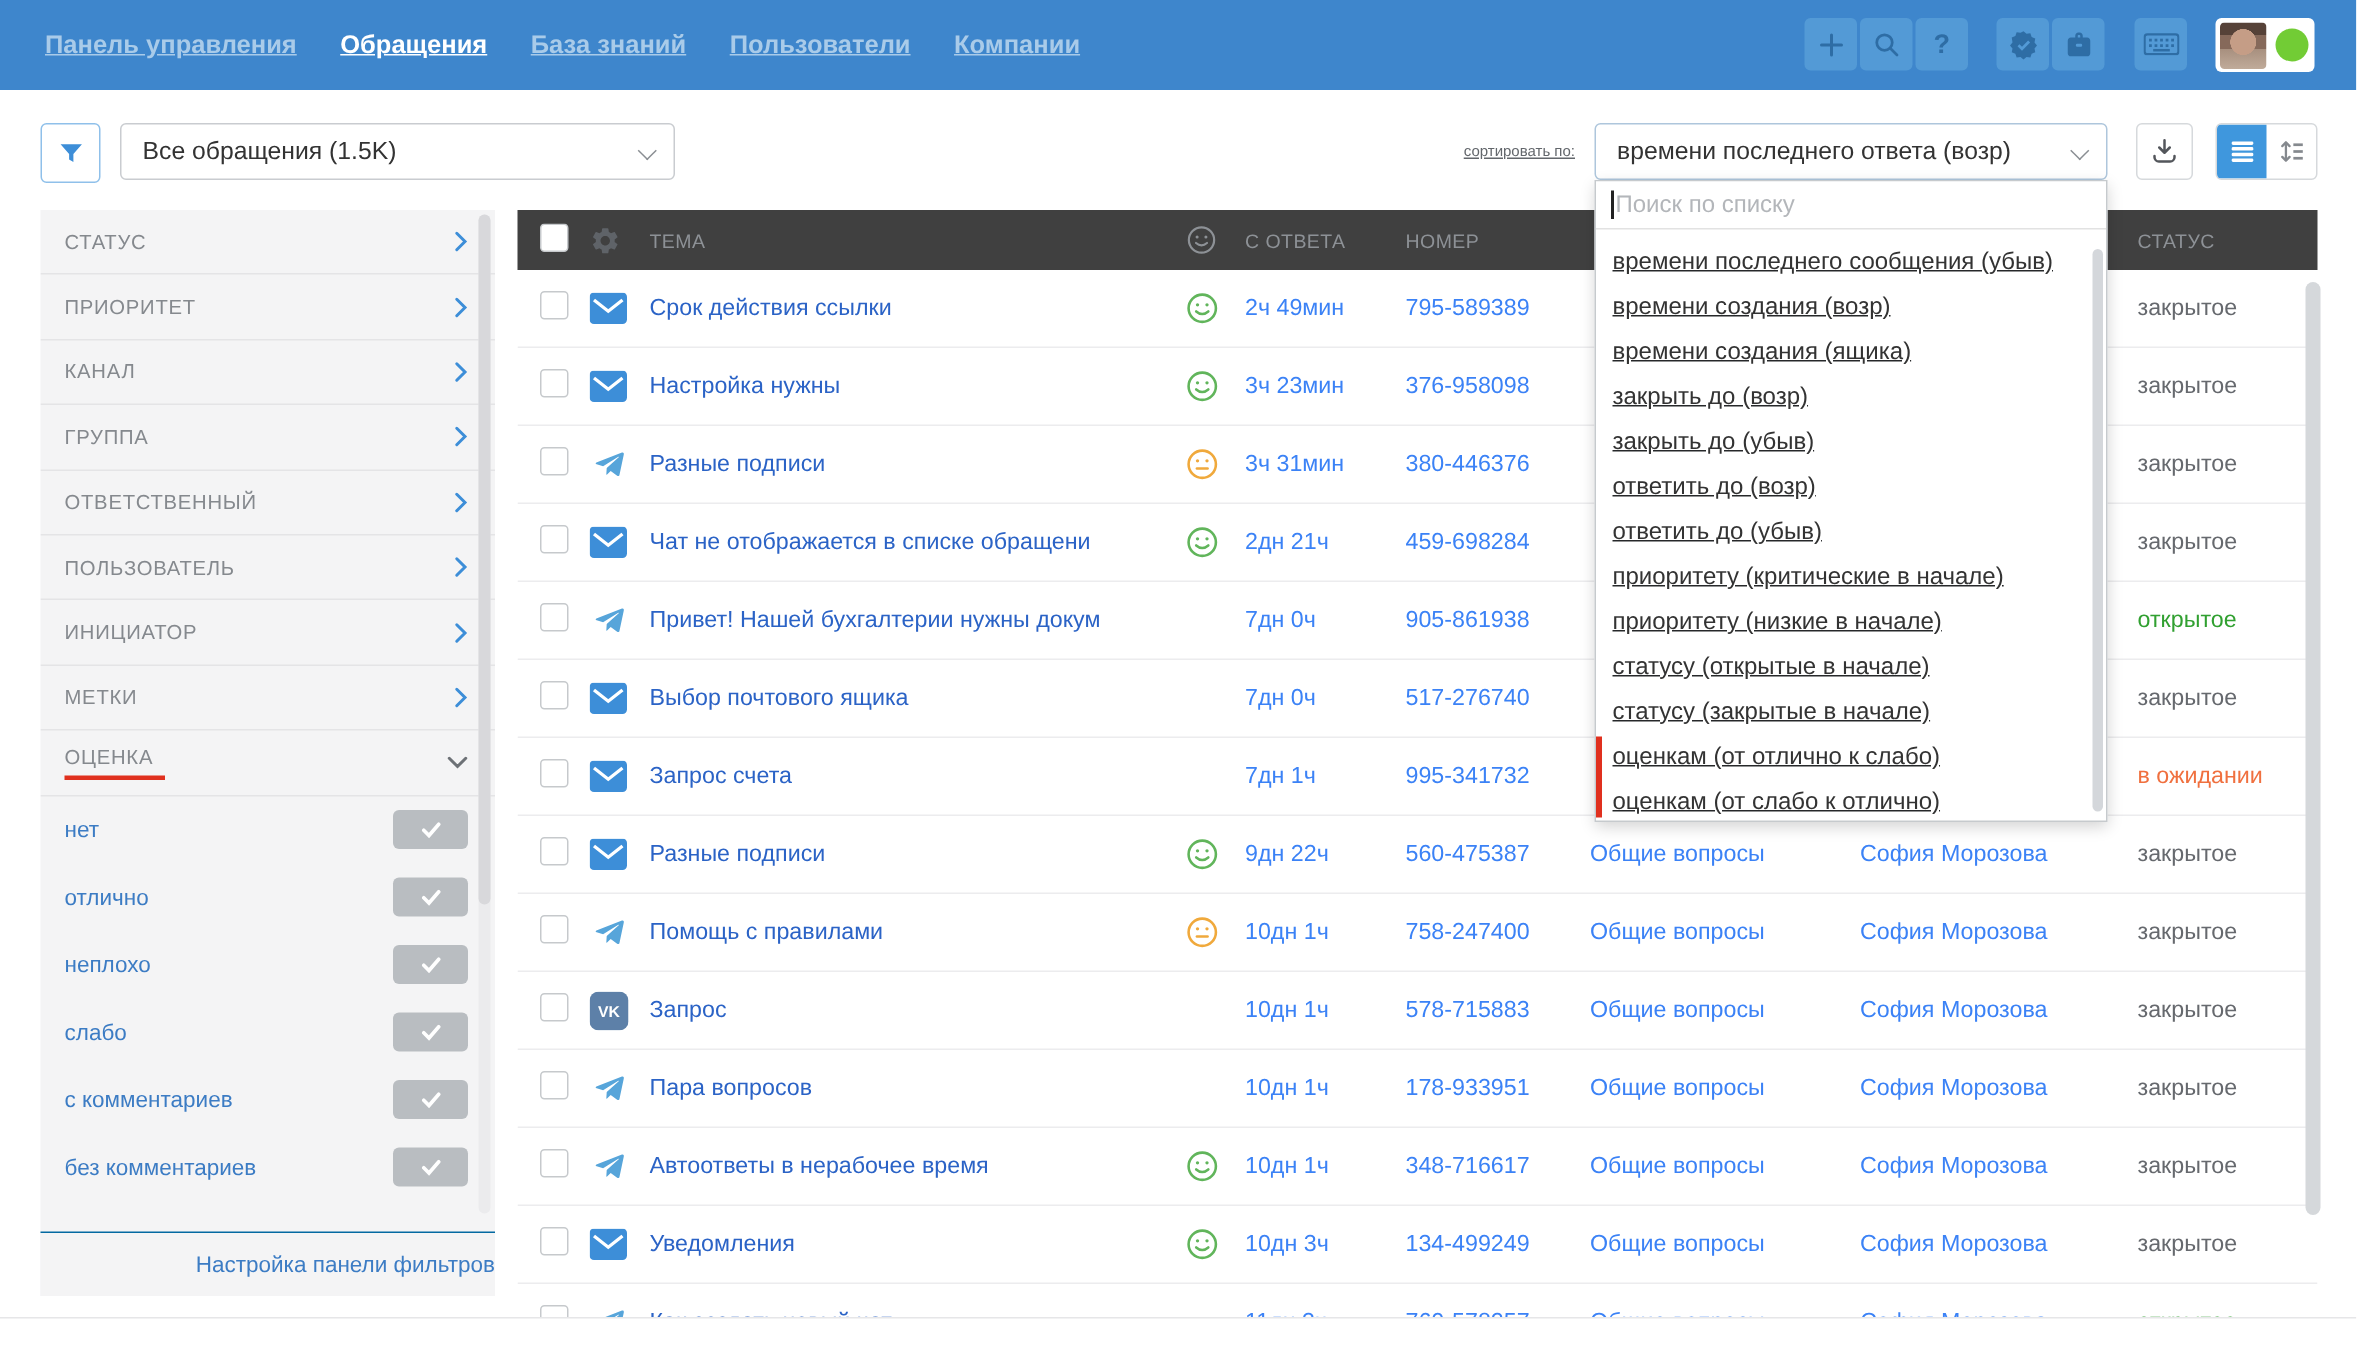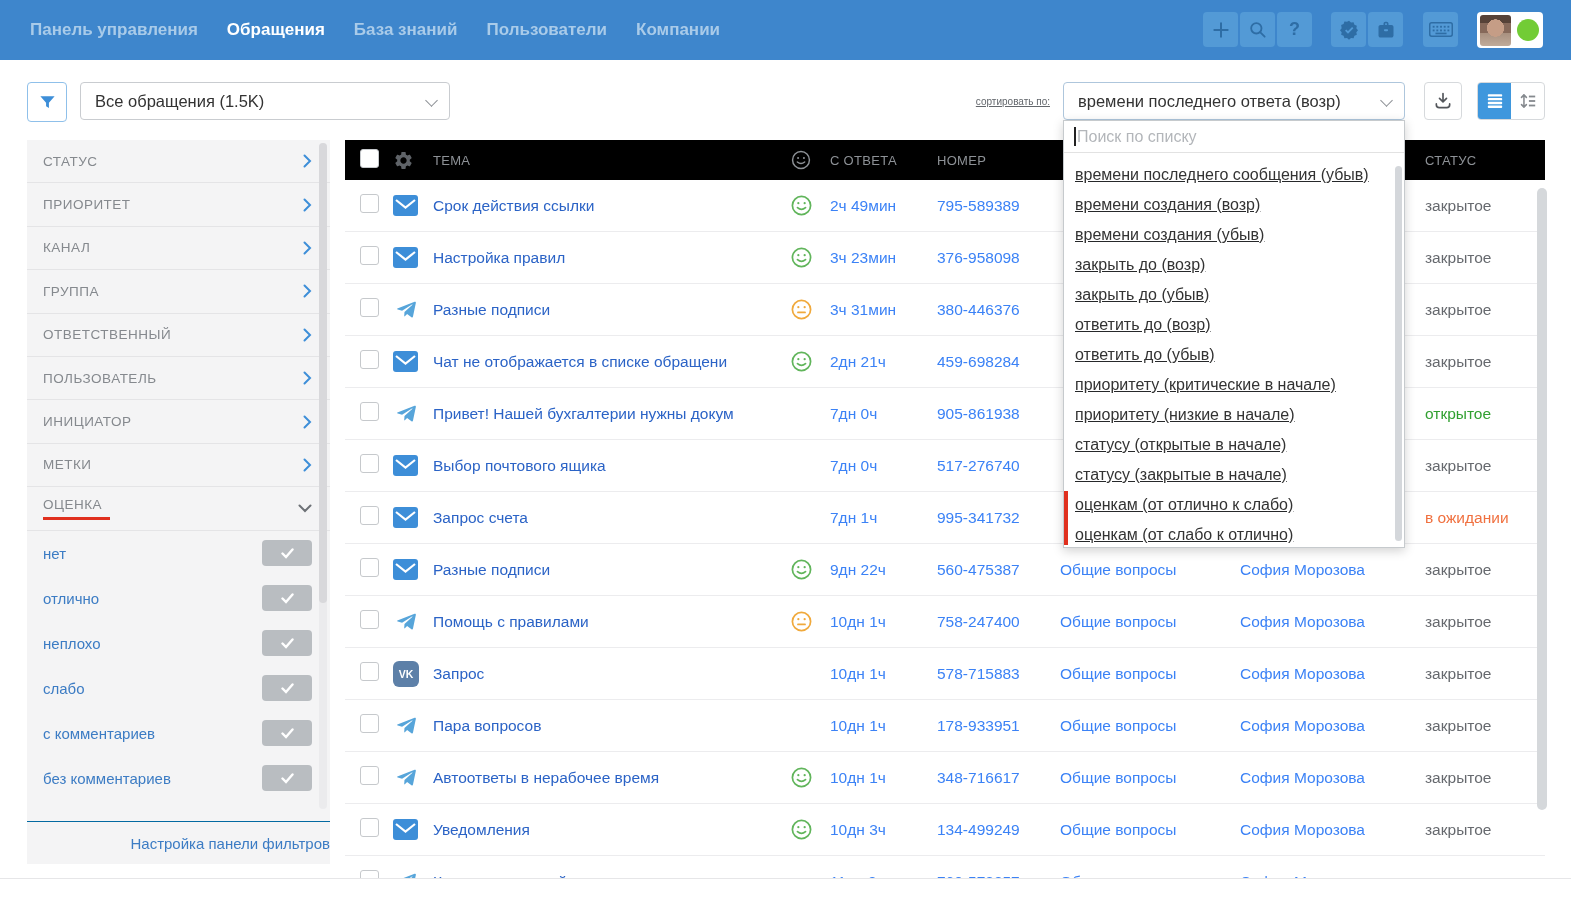--- a/index.html
+++ b/index.html
@@ -2,21 +2,21 @@
 <html><head>
 <meta charset="utf-8">
 <style>
   html,body{margin:0;padding:0;background:#fff;}
   #app{position:relative;width:1571px;height:902px;background:#fff;overflow:hidden;
        font-family:"Liberation Sans",sans-serif;color:#26282a;}
 
   
   .navbar{position:absolute;left:0;top:0;width:100%;height:60px;background:#3e86cc;}
   .nav-items{position:absolute;left:30px;top:0;height:60px;display:flex;align-items:center;gap:29px;}
-  .nav-item{font-size:17px;font-weight:700;color:#a9cbe9;cursor:pointer;white-space:nowrap;}
+  .nav-item{font-size:17px;font-weight:700;color:#a9cbe9;cursor:pointer;white-space:nowrap;text-decoration:underline;}
   .nav-item.active{color:#fff;}
   .nav-icon-btn{position:absolute;top:12px;width:35px;height:35px;border-radius:4px;background:#539ad6;
       display:flex;align-items:center;justify-content:center;}
   .help-glyph{font-size:18px;font-weight:700;color:#2e6da5;}
   .avatar-box{position:absolute;top:12px;left:1477px;width:66px;height:36px;background:#fff;border-radius:4px;
       display:flex;align-items:center;padding:0 3px;box-sizing:border-box;}
   .avatar-photo{width:31px;height:31px;border-radius:3px;
       background:radial-gradient(circle at 50% 42%, #c59d86 0 36%, rgba(0,0,0,0) 37%),
                  linear-gradient(180deg,#564238 0 26%,#86695a 26% 58%,#a8907f 58%,#c0ab9a);}
   .status-dot{width:22px;height:22px;border-radius:50%;background:#72cc35;margin-left:6px;}
@@ -67,21 +67,21 @@
   .toggle{width:50px;height:26px;border-radius:4px;background:#b9bdc1;display:flex;align-items:center;
       justify-content:center;cursor:pointer;}
   .sb-track{position:absolute;right:3px;top:3px;width:8px;height:666px;border-radius:4px;background:#ebebed;}
   .sb-thumb{position:absolute;right:3px;top:3px;width:8px;height:460px;border-radius:4px;background:#d8d8db;}
   .sb-footer{position:absolute;left:0;bottom:0;width:100%;height:42px;border-top:1px solid #0369a1;
       background:#f4f4f5;display:flex;align-items:center;justify-content:flex-end;}
   .sb-footer span{font-size:15px;color:#3c7cc4;cursor:pointer;}
 
   
   .grid{display:grid;grid-template-columns:48px 40px 357px 40px 107px 123px 180px 185px 1fr;align-items:center;}
-  .thead{position:absolute;left:345px;top:140px;width:1200px;height:40px;background:#000000;
+  .thead{position:absolute;left:345px;top:140px;width:1200px;height:40px;background:#404040;
       font-size:13px;color:#8d9196;letter-spacing:.3px;}
   .tbody{position:absolute;left:345px;top:180px;width:1200px;height:698px;overflow:hidden;background:#fff;}
   .trow{height:51px;border-bottom:1px solid #ececee;background:#fff;}
   .c{overflow:hidden;white-space:nowrap;}
   .c.cb{padding-left:15px;box-sizing:border-box;}
   .checkbox{display:inline-block;width:17px;height:17px;border:1px solid #c6c9cc;border-radius:3px;
       background:#fff;cursor:pointer;}
   .c.ic{display:flex;align-items:center;}
   .tlink{font-size:15.5px;color:#2b63c6;cursor:pointer;}
   .c.rate{display:flex;align-items:center;}
@@ -368,21 +368,21 @@
         <div class="c st closed">закрытое</div>
       </div>
       <div class="trow grid">
         <div class="c cb"><span class="checkbox"></span></div>
         <div class="c ic">
           <svg width="25" height="21" viewBox="0 0 25 21">
             <rect width="25" height="21" rx="3" fill="#3d8ed8"></rect>
             <path d="M3 5l9.5 7.5L22 5" stroke="#fff" stroke-width="2.2" fill="none"></path>
           </svg>
         </div>
-        <div class="c topic"><span class="tlink">Настройка правил</span></div>
+        <div class="c topic"><span class="tlink">Настройка нужны</span></div>
         <div class="c rate">
           <svg width="23" height="23" viewBox="0 0 24 24">
             <circle cx="12" cy="12" r="9.5" fill="none" stroke="#61b55b" stroke-width="1.8"></circle>
             <circle cx="8.7" cy="9.6" r="1.15" fill="#61b55b"></circle>
             <circle cx="15.3" cy="9.6" r="1.15" fill="#61b55b"></circle>
             <path d="M7.8 14.2q4.2 3.6 8.4 0" fill="none" stroke="#61b55b" stroke-width="1.8" stroke-linecap="round"></path>
           </svg>
         </div>
         <div class="c time">3ч 23мин</div>
         <div class="c num">376-958098</div>
@@ -624,21 +624,21 @@
 
   <div class="dd-panel">
     <div class="dd-search">
       <div class="dd-caret"></div>
       <input type="text" value="" placeholder="Поиск по списку" style="">
     </div>
     <div class="dd-list">
         <div class="dd-item partial">времени последнего сообщения (возр)</div>
         <div class="dd-item">времени последнего сообщения (убыв)</div>
         <div class="dd-item">времени создания (возр)</div>
-        <div class="dd-item">времени создания (убыв)</div>
+        <div class="dd-item">времени создания (ящика)</div>
         <div class="dd-item">закрыть до (возр)</div>
         <div class="dd-item">закрыть до (убыв)</div>
         <div class="dd-item">ответить до (возр)</div>
         <div class="dd-item">ответить до (убыв)</div>
         <div class="dd-item">приоритету (критические в начале)</div>
         <div class="dd-item">приоритету (низкие в начале)</div>
         <div class="dd-item">статусу (открытые в начале)</div>
         <div class="dd-item">статусу (закрытые в начале)</div>
         <div class="dd-item">оценкам (от отлично к слабо)</div>
         <div class="dd-item">оценкам (от слабо к отлично)</div>

